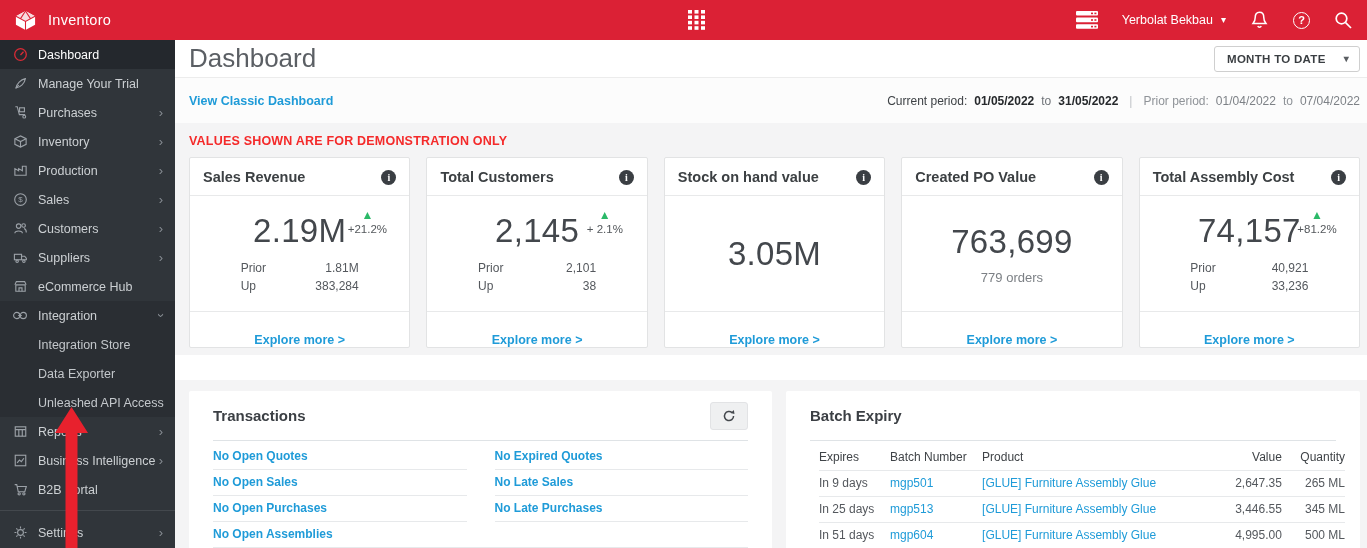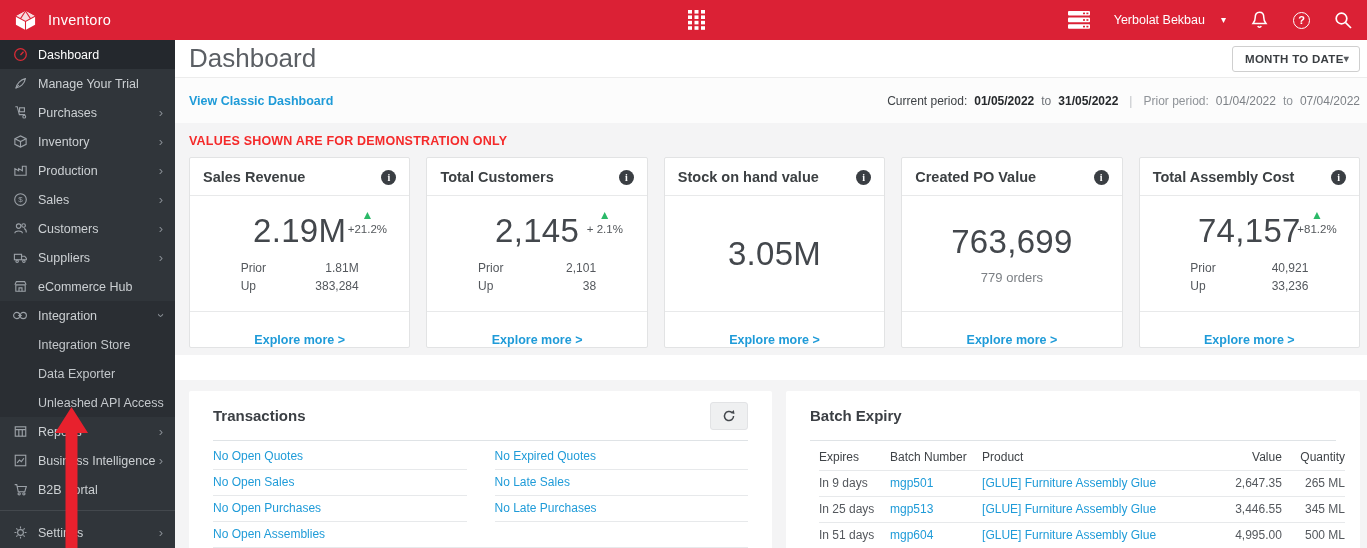--- a/index.html
+++ b/index.html
@@ -6,21 +6,21 @@
   html,body { width:1367px; height:548px; overflow:hidden; }
   body { font-family:"Liberation Sans","DejaVu Sans",sans-serif; background:#f4f4f5; position:relative; }
 
   
   .topbar { position:absolute; top:0; left:0; width:1367px; height:40px; background:#db2135;
             display:flex; align-items:center; padding:0 14px; z-index:30; }
   .brand { display:flex; align-items:center; gap:11px; cursor:pointer; }
   .brand-name { color:#fff; font-size:14.5px; letter-spacing:.3px; }
   .grid-btn { position:absolute; left:688px; top:0; height:40px; display:flex; align-items:center; cursor:pointer; }
   .topbar-right { margin-left:auto; display:flex; align-items:center; gap:24px; }
-  .user-menu { display:flex; align-items:center; gap:16px; color:#fff; font-size:12.5px; cursor:pointer; }
+  .user-menu { display:flex; align-items:center; gap:8px; color:#fff; font-size:12.5px; cursor:pointer; }
   .user-caret { font-size:10px; line-height:1; }
   .tb-icon { display:flex; align-items:center; cursor:pointer; }
   .help-badge { width:17px; height:17px; border:1.4px solid #fff; border-radius:50%; color:#fff;
                 font-size:11px; font-weight:bold; display:flex; align-items:center; justify-content:center; }
 
   
   .sidebar { position:absolute; top:40px; left:0; bottom:0; width:175px; background:#30353a; z-index:10; }
   .side-item { height:29px; display:flex; align-items:center; padding:0 12px; cursor:pointer;
                color:#ccd0d3; font-size:12.5px; }
   .side-item .s-icon { width:16px; display:flex; justify-content:center; flex:none; }
@@ -34,21 +34,21 @@
 
   
   .anno-arrow { position:absolute; left:55px; top:407px; z-index:40; pointer-events:none; }
 
   
   .main { position:absolute; top:40px; left:175px; right:0; bottom:0; background:#f4f4f5; overflow:hidden; }
   .title-row { height:38px; background:#fff; border-bottom:1px solid #ececec;
                display:flex; align-items:center; padding:0 7px 0 14px; }
   .page-title { font-size:26px; font-weight:400; color:#5b5f64; }
   .period-btn { margin-left:auto; height:26px; background:#fff; border:1px solid #cfcfcf; border-radius:3px;
-                display:flex; align-items:center; gap:0; padding:0 10px 0 12px; cursor:pointer;
+                display:flex; align-items:center; gap:18px; padding:0 10px 0 12px; cursor:pointer;
                 font-size:11.5px; font-weight:bold; color:#3a3e42; letter-spacing:.3px; }
   .period-btn .caret { font-size:10px; color:#5a5e62; }
 
   .sub-row { height:45px; background:#fcfcfc; display:flex; align-items:center; padding:0 7px 0 14px; }
   .classic-link { color:#1f9bd8; font-size:12.5px; font-weight:bold; cursor:pointer; }
   .period-info { margin-left:auto; font-size:12px; color:#6f7378; display:flex; align-items:center; gap:7px; white-space:nowrap; }
   .pi-label { color:#3e4246; }
   .pi-date { color:#26292c; font-weight:bold; }
   .pi-sep { color:#c0c4c8; margin:0 4px; }
   .pi-prior-label { color:#8f9398; }
@@ -86,21 +86,21 @@
   .panel-trans { width:583px; flex:none; }
   .panel-batch { flex:1; }
   .panel-header { min-height:50px; display:flex; align-items:center; justify-content:space-between;
                   border-bottom:1px solid #dfe3e6; }
   .panel-title { font-size:15px; font-weight:bold; color:#3b3f44; }
   .refresh-btn { width:38px; height:28px; background:#eff0f1; border:1px solid #e2e3e5; border-radius:3px;
                  display:flex; align-items:center; justify-content:center; cursor:pointer; }
 
   .t-list { margin-top:3px; }
   .t-row { display:flex; gap:28px; }
-  .t-cell { flex:1; border-bottom:1px solid #e7e9eb; padding:5px 0 6px; font-size:12px; }
+  .t-cell { flex:1; border-bottom:1px solid #e7e9eb; padding:5px 0 6px; font-size:12px;font-weight:bold; }
   .t-link { color:#1f9bd8; cursor:pointer; }
 
   table.batch { width:100%; border-collapse:collapse; margin-top:2px;margin-left:9px; }
   table.batch th { text-align:left; font-weight:normal; color:#3f4347; font-size:12px;
                    padding:7px 0 6px; border-bottom:1px solid #e7e9eb; }
   table.batch td { font-size:12px; color:#54585d; padding:5px 0 6px; border-bottom:1px solid #e7e9eb; }
   table.batch th.num, table.batch td.num { text-align:right; }
   .b-link { color:#1f9bd8; cursor:pointer; }
 
   svg { display:block; }

